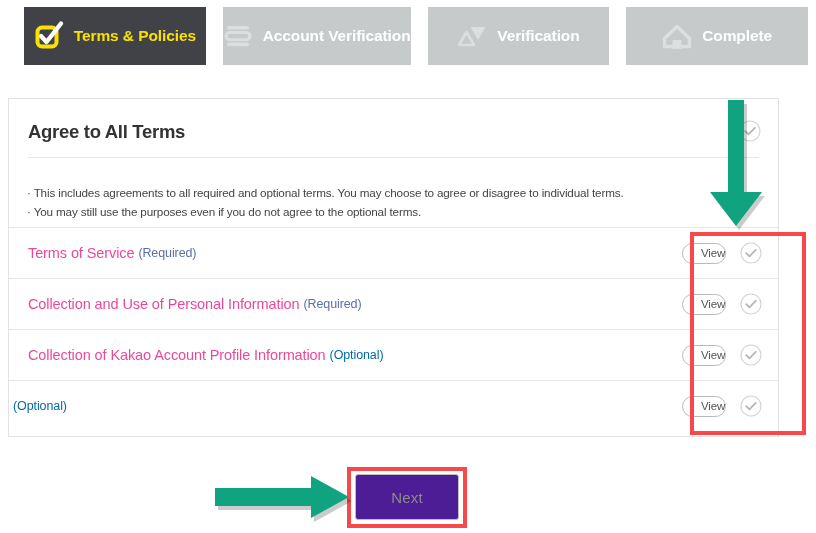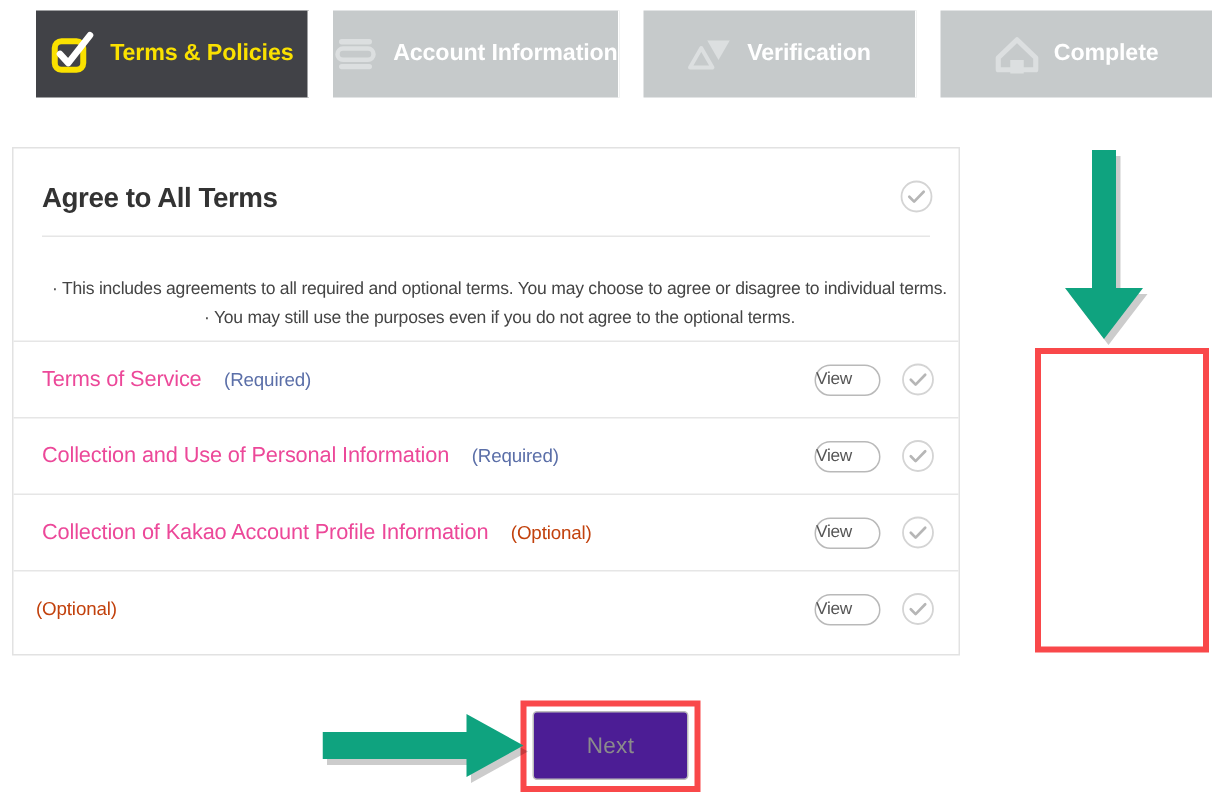--- a/index.html
+++ b/index.html
@@ -56,21 +56,21 @@
     display: block;
     position: relative;
   }
   .tab-icon svg { display: block; width: 30px; height: 30px; overflow: visible; }
 
   
   .panel {
     position: absolute;
     left: 8px;
     top: 98px;
-    width: 632px;
+    width: 771px;
     height: 339px;
     background: #ffffff;
     border: 1px solid #e2e2e2;
     box-sizing: border-box;
   }
 
   .agree-head {
     height: 76px;
     position: relative;
     box-sizing: border-box;
@@ -95,21 +95,20 @@
   .head-check {
     position: absolute;
     right: 17px;
     top: 21px;
   }
 
   .notes {
     padding: 8px 0 0 18px;
     height: 52px;
     box-sizing: border-box;
-    text-align: center;
   }
   .note {
     font-size: 11.7px;
     color: #444444;
     line-height: 19px;
     letter-spacing: -0.15px;
     white-space: nowrap;
   }
 
   .term-row {
@@ -122,45 +121,45 @@
   }
   .term-label {
     margin-left: 19px;
     font-size: 14.5px;
     color: #ec4899;
     letter-spacing: -0.1px;
     white-space: nowrap;
   }
   .term-tag {
     font-size: 12.5px;
-    margin-left: 15px;
+    margin-left: 4px;
     letter-spacing: -0.1px;
   }
   .tag-required { color: #5b6fa8; }
-  .tag-optional { color: #c2410c; }
+  .tag-optional { color: #0369a1; }
 
   .row-actions {
     position: absolute;
     right: 16px;
     top: 0;
     height: 100%;
     display: flex;
     align-items: center;
     gap: 14px;
   }
   .view-btn {
     width: 44px;
     height: 21px;
     border: 1px solid #b9b9b9;
     border-radius: 11px;
     background: #ffffff;
     font-size: 11.5px;
     color: #555555;
     line-height: 19px;
-    text-align: left;
+    text-align: right;
     font-family: "Liberation Sans", sans-serif;
     padding: 0;
     letter-spacing: -0.2px;
     cursor: pointer;
     box-sizing: border-box;
   }
 
   
   .chk {
     width: 22px;
@@ -230,21 +229,21 @@
   </div>
 
   <div class="tab">
     <span class="tab-icon">
       <svg viewBox="0 0 30 30" aria-hidden="true">
         <rect x="4" y="5" width="22" height="3.6" rx="1.8" fill="#dcdfe0"></rect>
         <rect x="3" y="11.4" width="24" height="7.4" rx="3.7" fill="none" stroke="#dcdfe0" stroke-width="3"></rect>
         <rect x="4" y="21.6" width="22" height="3.6" rx="1.8" fill="#dcdfe0"></rect>
       </svg>
     </span>
-    <span class="tab-label">Account Information</span>
+    <span class="tab-label">Account Verification</span>
   </div>
 
   <div class="tab">
     <span class="tab-icon">
       <svg viewBox="0 0 30 30" aria-hidden="true">
         <path d="M9.5 11 L17 24 L2 24 Z" fill="none" stroke="#dcdfe0" stroke-width="2.6" stroke-linejoin="round"></path>
         <path d="M13.5 6 L28.5 6 L21 19 Z" fill="#dcdfe0"></path>
       </svg>
     </span>
     <span class="tab-label">Verification</span>

